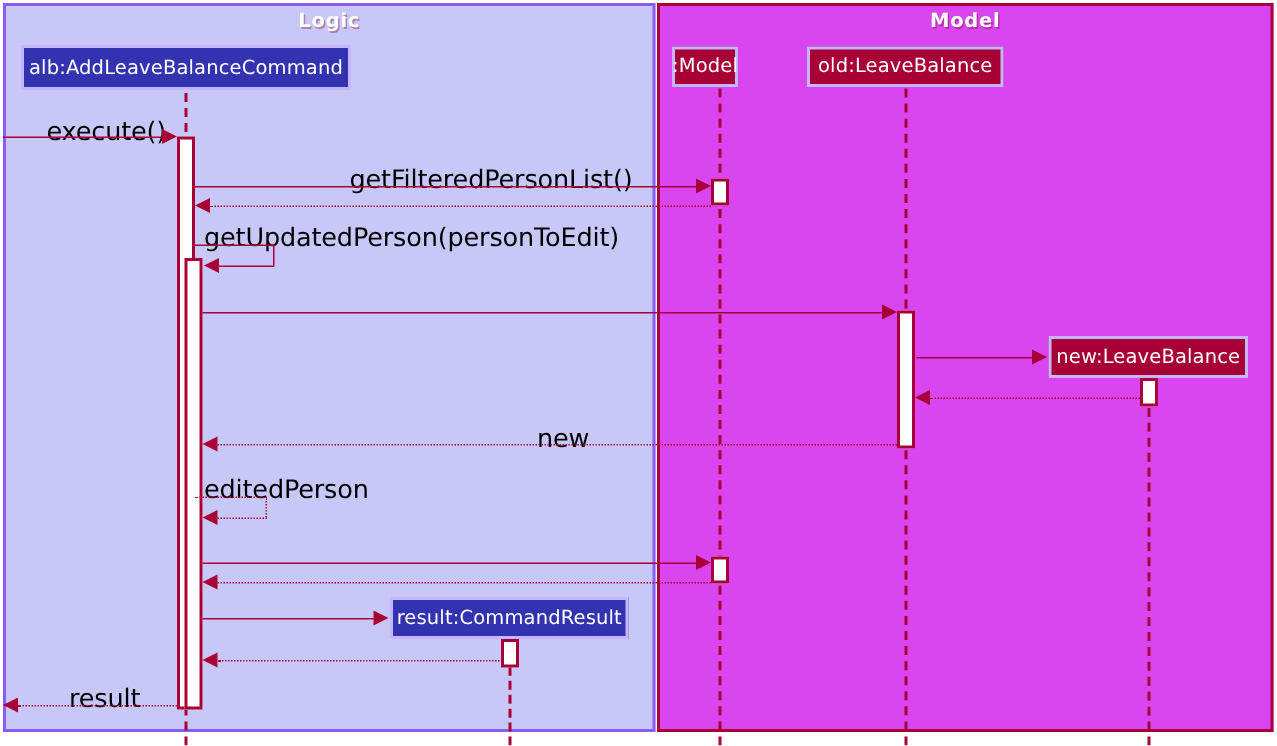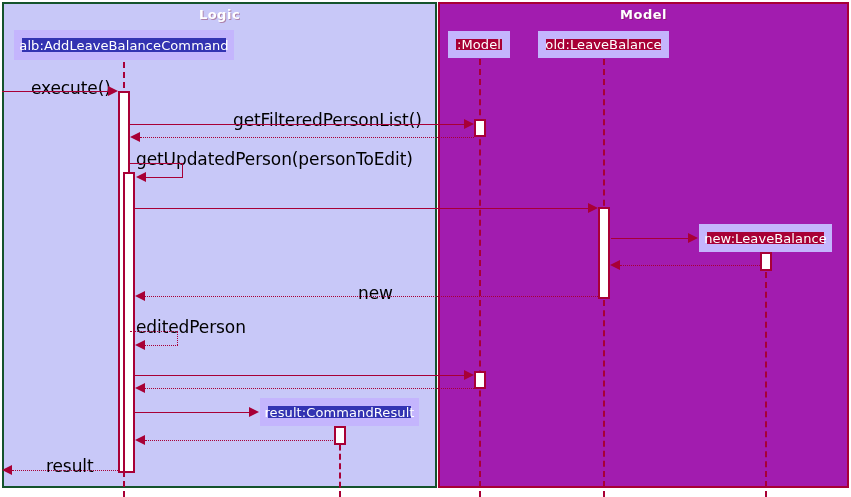--- a/index.html
+++ b/index.html
@@ -21,28 +21,28 @@
   .panel {
     position: absolute;
     box-sizing: border-box;
   }
   .panel-logic {
     left: 2px;
     top: 2px;
     width: 435px;
     height: 486px;
     background: #c8c8f8;
-    border: 2px solid #14532d;
+    border: 2px solid #8b5cf6;
   }
   .panel-model {
     left: 438px;
     top: 2px;
     width: 411px;
     height: 486px;
-    background: #a21caf;
+    background: #d946ef;
     border: 2px solid #a80036;
   }
   .panel-title {
     position: absolute;
     top: 3px;
     left: 0;
     width: 100%;
     text-align: center;
     color: #ffffff;
     font-weight: bold;
@@ -51,21 +51,21 @@
     text-shadow: 1px 1px 0 rgba(120,0,30,0.35);
   }
   .lifeline {
     position: absolute;
     width: 0;
     border-left: 2px dashed #a80036;
   }
   .participant {
     position: absolute;
     box-sizing: border-box;
-    border: 8px solid #c4b5fd;
+    border: 2px solid #c4b5fd;
     color: #ffffff;
     font-size: 13px;
     text-align: center;
     white-space: nowrap;
     display: flex;
     align-items: center;
     justify-content: center;
     letter-spacing: 0.1px;
   }
   .participant.blue {
@@ -135,21 +135,21 @@
   <div class="lifeline" style="left:123px; top:62px; height:435px;"></div>
   <div class="lifeline" style="left:339px; top:426px; height:71px;"></div>
   <div class="lifeline" style="left:479px; top:59px; height:438px;"></div>
   <div class="lifeline" style="left:603px; top:59px; height:438px;"></div>
   <div class="lifeline" style="left:765px; top:252px; height:245px;"></div>
 
   <div class="participant blue" style="left:14px; top:30px; width:220px; height:30px;">
     <span>alb:AddLeaveBalanceCommand</span>
   </div>
 
-  <div class="participant red" style="left:448px; top:31px; width:62px; height:27px;">
+  <div class="participant red" style="left:448px; top:31px; width:44px; height:27px;">
     <span>:Model</span>
   </div>
 
   <div class="participant red" style="left:538px; top:31px; width:131px; height:27px;">
     <span>old:LeaveBalance</span>
   </div>
 
   <div class="participant blue" style="left:260px; top:398px; width:159px; height:28px;">
     <span>result:CommandResult</span>
   </div>

